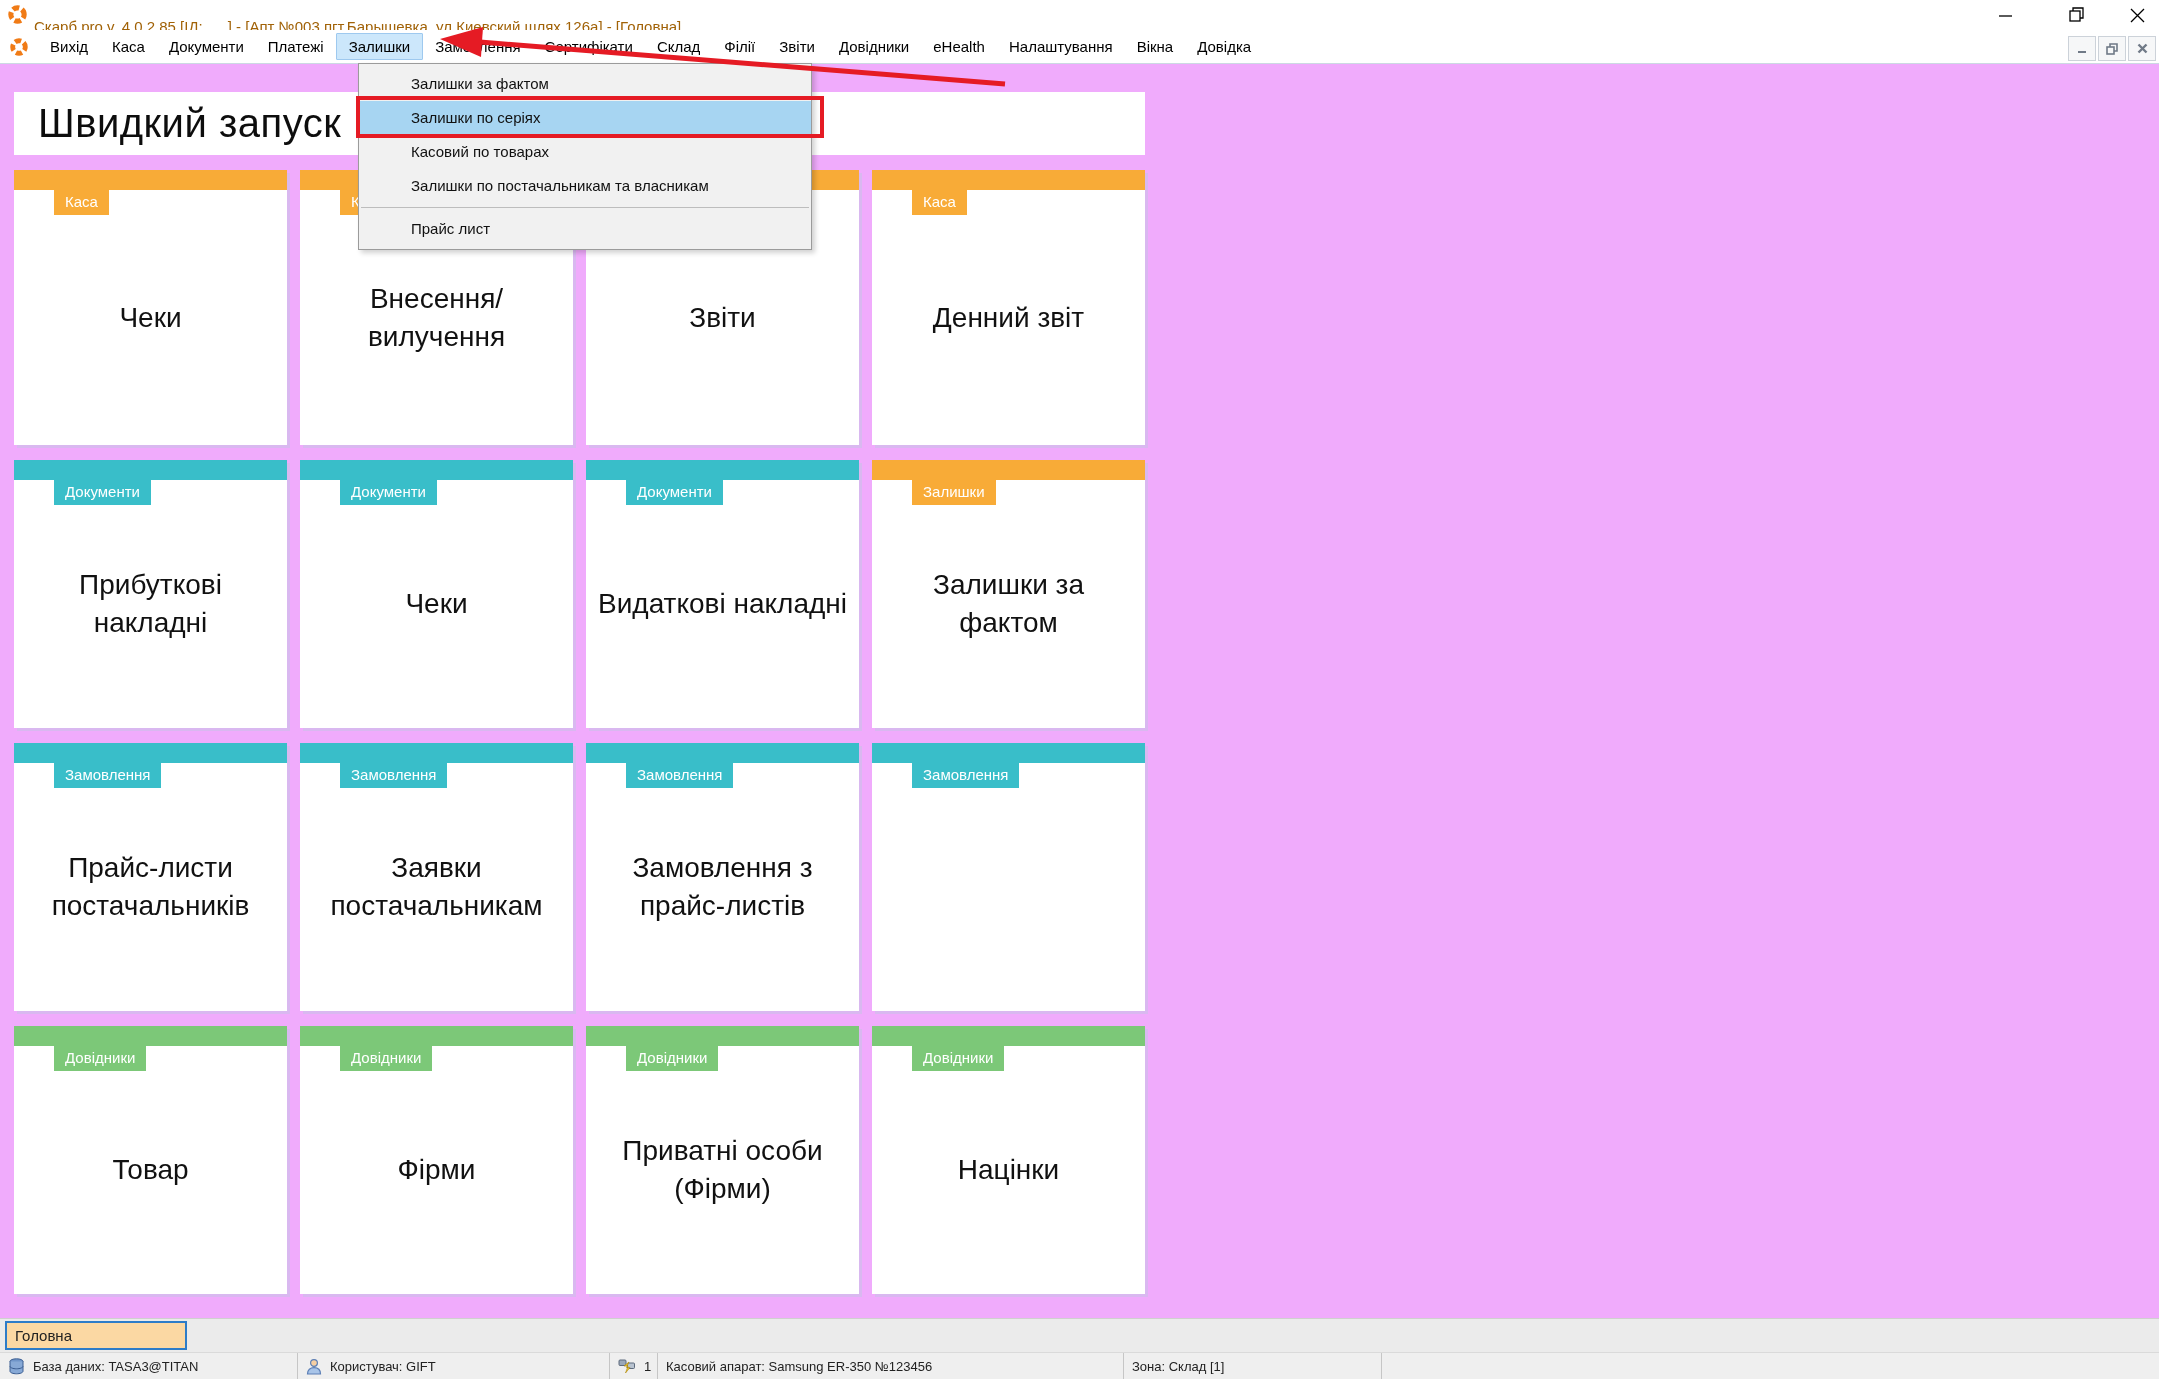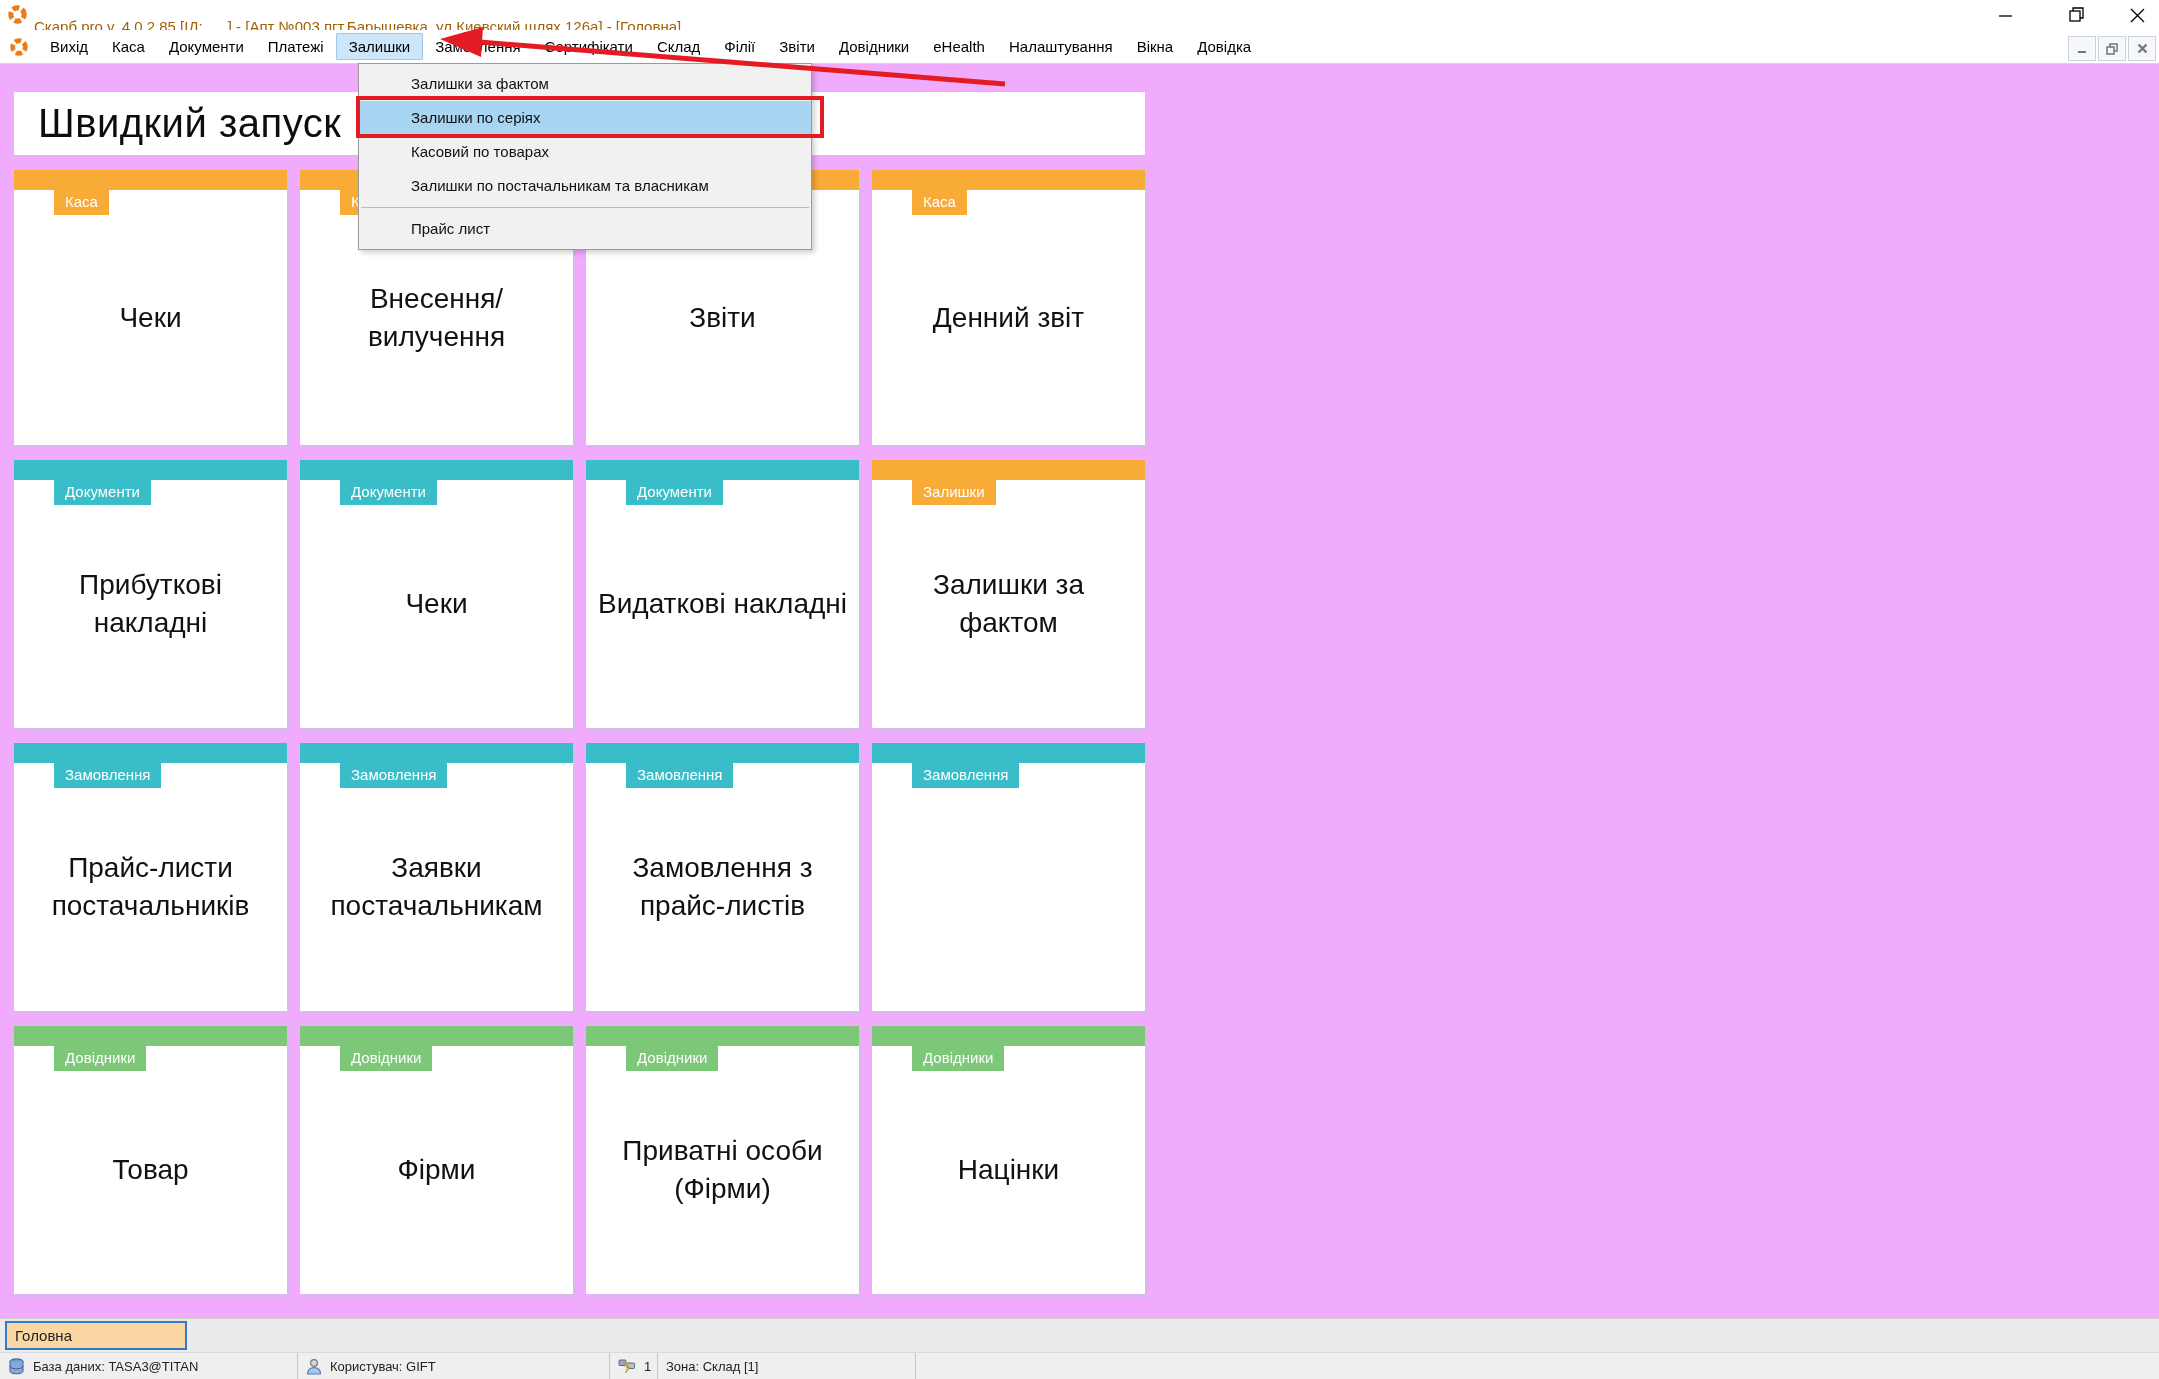--- a/index.html
+++ b/index.html
@@ -241,18 +241,21 @@
       <span>Користувач: GIFT</span>
     </div>
     <div class="status-sec s3">
       <svg width="18" height="16" viewBox="0 0 18 16">
         <rect x="1" y="2" width="7" height="5.5" rx="1" fill="#9aa7b8" stroke="#5d6a7c" stroke-width="1"></rect>
         <rect x="9.5" y="5" width="7" height="5.5" rx="1" fill="#b7c2d0" stroke="#5d6a7c" stroke-width="1"></rect>
         <path d="M6 8 L10 8 L7.5 15 L12 9.5 L8.5 9.5 L11 4 Z" fill="#f4c728" stroke="#a8830a" stroke-width=".6"></path>
       </svg>
       <span>1</span>
     </div>
+    <div class="status-sec s4">
+      <span>Касовий апарат: Samsung ER-350 №123456</span>
+    </div>
     <div class="status-sec s5">
       <span>Зона: Склад [1]</span>
     </div>
   </div>
 
 </div>
 
 </body></html>

